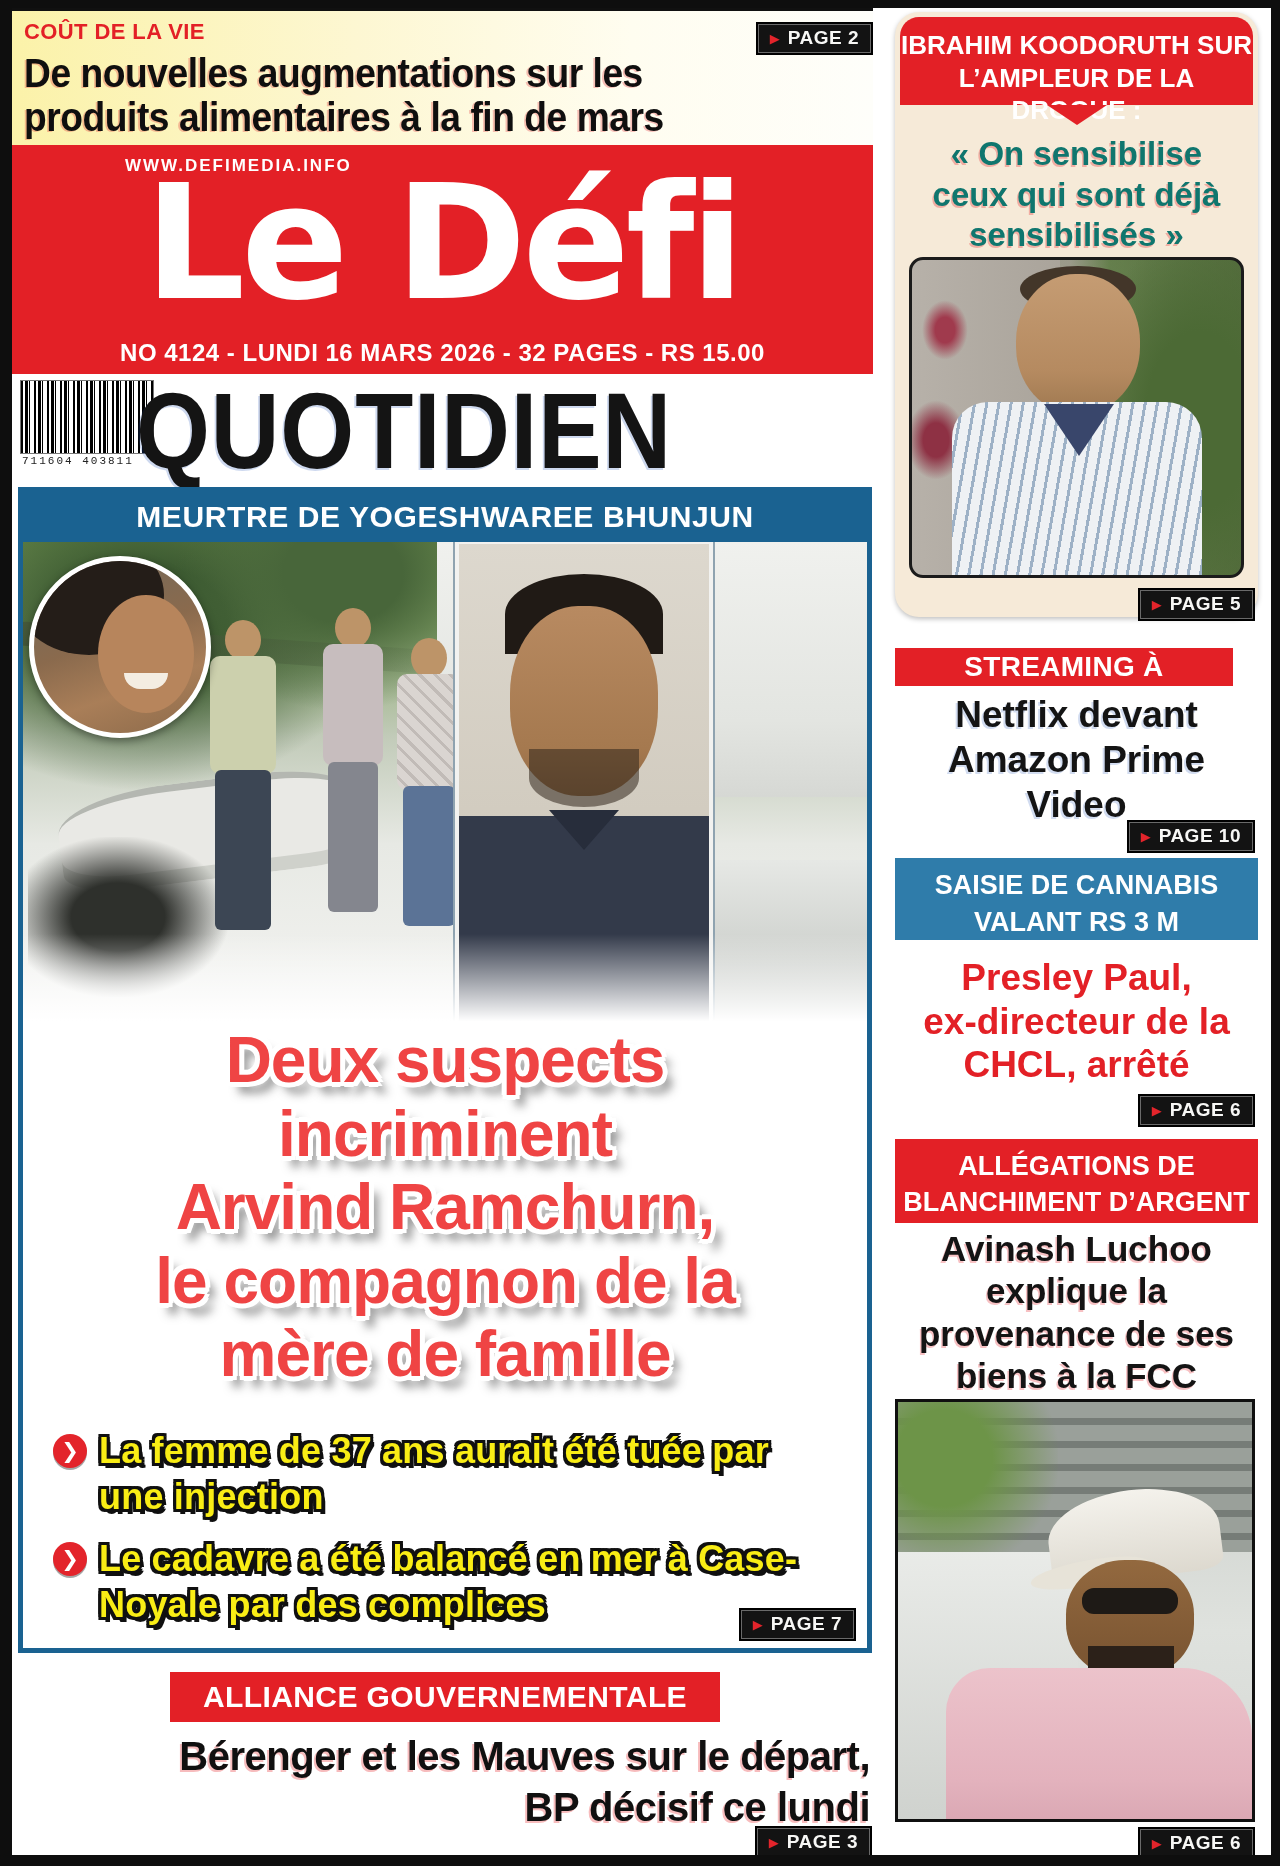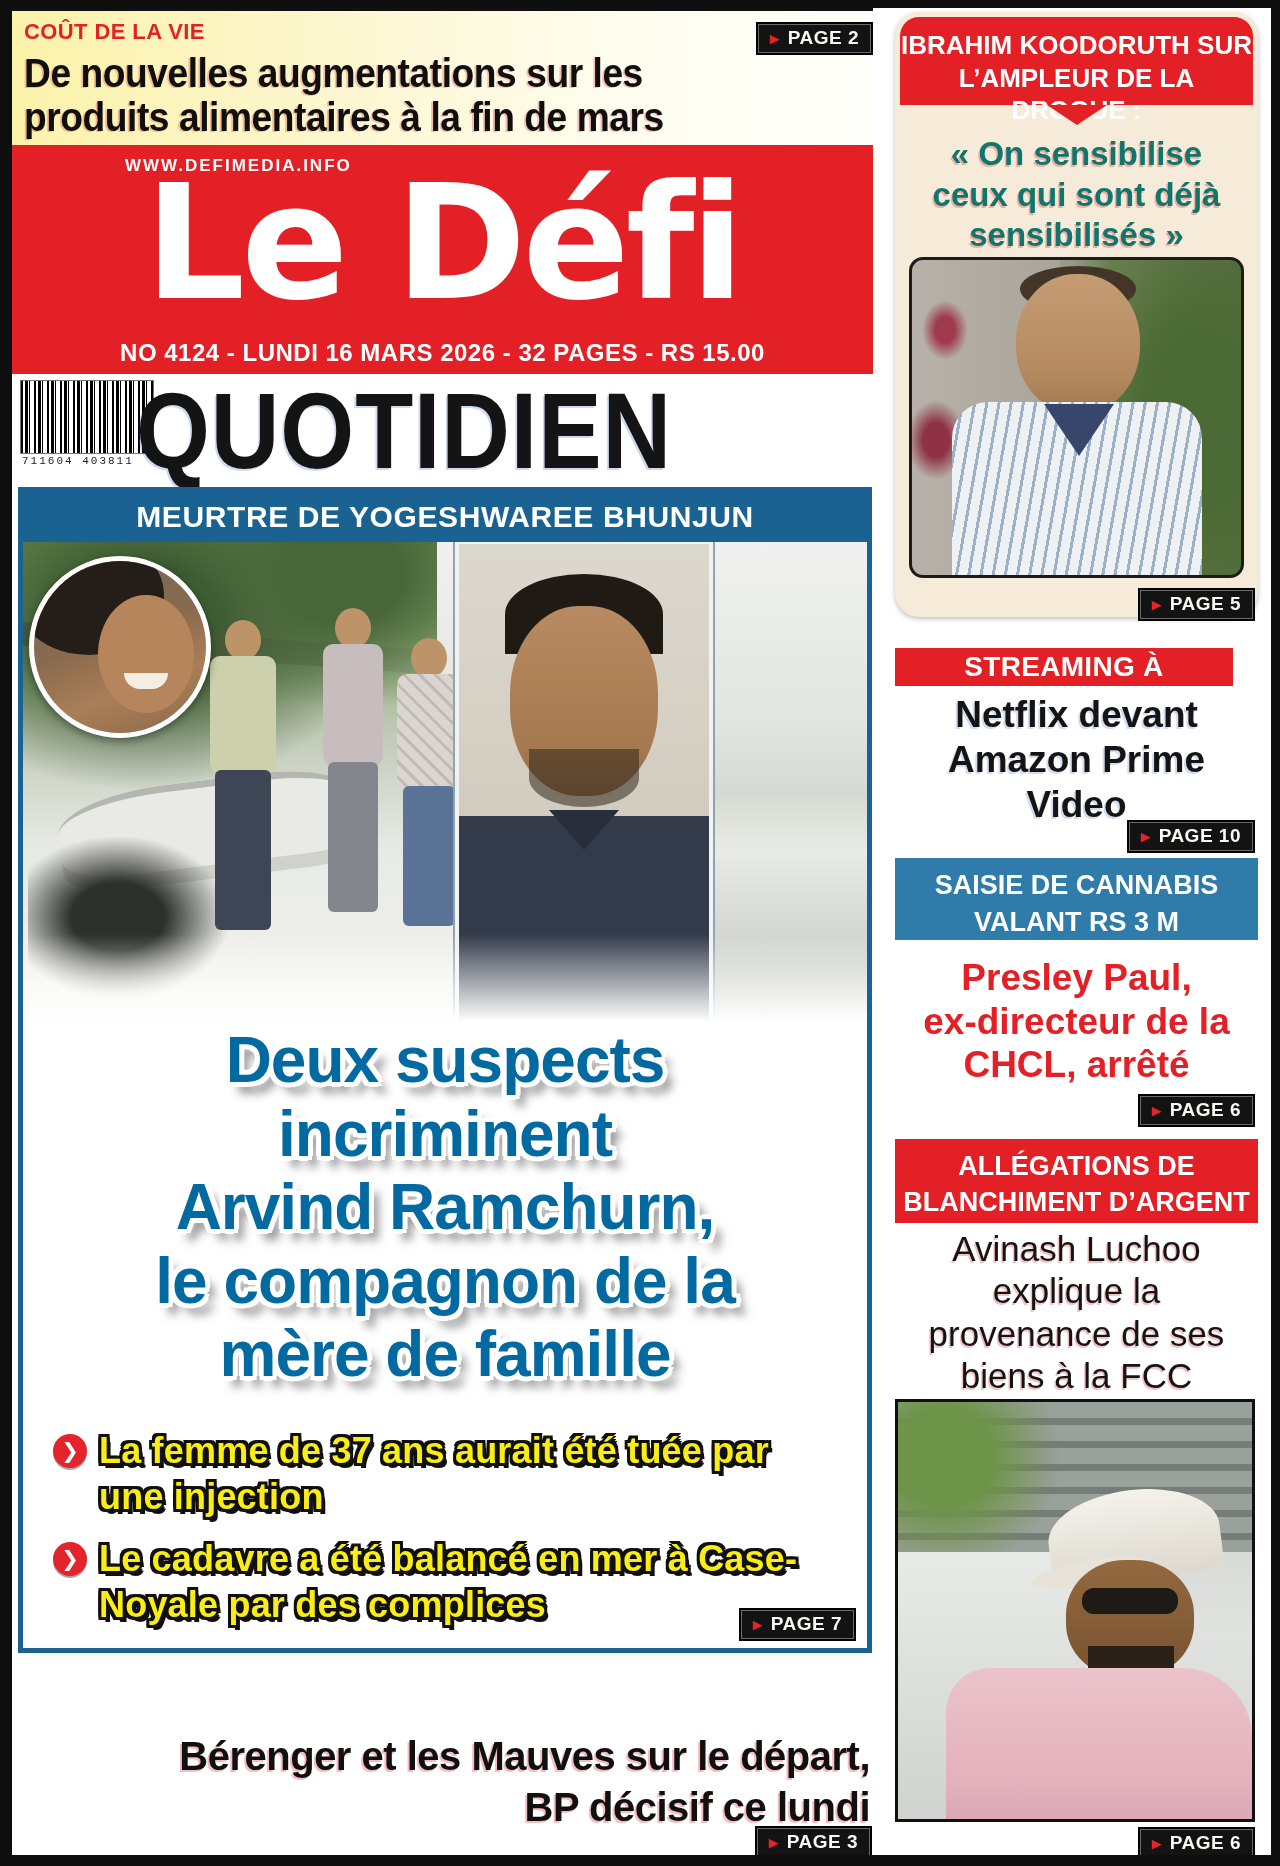--- a/index.html
+++ b/index.html
@@ -102,21 +102,21 @@
   .pp-hair{position:absolute;left:50%;transform:translateX(-50%);top:30px;width:158px;height:80px;
      border-radius:60% 60% 0 0;background:#201a15;}
   .pp-face{position:absolute;left:50%;transform:translateX(-50%);top:62px;width:148px;height:190px;
      border-radius:46%;background:linear-gradient(180deg,#b88a61 0%,#a5794f 75%,#8e6844 100%);}
   .pp-beard{position:absolute;left:50%;transform:translateX(-50%);top:205px;width:110px;height:58px;
      border-radius:0 0 50% 50%;background:rgba(50,38,28,.55);}
   .pp-shirt{position:absolute;left:0;top:272px;width:100%;height:210px;background:#333a4a;}
   .pp-collar{position:absolute;left:50%;transform:translateX(-50%);top:266px;width:70px;height:40px;
      background:#272d3b;clip-path:polygon(0 0,100% 0,50% 100%);}
   .mb-headline{position:absolute;left:0;top:532px;width:100%;text-align:center;
-     font-size:64px;line-height:1.15;font-weight:900;letter-spacing:-1px;color:#0369a1;
+     font-size:64px;line-height:1.15;font-weight:900;letter-spacing:-1px;color:#ef4444;
      text-shadow:-4px -4px 0 #fff,4px -4px 0 #fff,-4px 4px 0 #fff,4px 4px 0 #fff,
                  -5px 0 0 #fff,5px 0 0 #fff,0 -5px 0 #fff,0 5px 0 #fff,
                  9px 11px 10px rgba(50,50,50,.55);}
   .bullets{position:absolute;left:30px;top:936px;width:790px;}
   .bullet{display:flex;align-items:flex-start;margin-bottom:16px;}
   .bdot{flex:0 0 34px;width:34px;height:34px;margin-top:6px;margin-right:12px;border-radius:50%;
      background:#e3242b;color:#fff;font-size:21px;font-weight:900;text-align:center;line-height:33px;
      box-shadow:0 2px 0 rgba(0,0,0,.35);}
   .btext{font-size:36px;line-height:1.28;font-weight:900;color:#f9ed15;letter-spacing:.2px;
      text-shadow:-3px -3px 0 #101010,3px -3px 0 #101010,-3px 3px 0 #101010,3px 3px 0 #101010,
@@ -161,21 +161,21 @@
   .banner-streaming{left:895px;top:648px;width:338px;height:38px;font-size:28px;line-height:38px;letter-spacing:.3px;}
   .headline-netflix{left:895px;top:692px;width:363px;text-align:center;font-size:37px;line-height:1.22;
      font-weight:900;color:#141414;text-shadow:-2px 2px 0 rgba(30,80,180,.2);}
   .banner-teal{left:895px;top:858px;width:363px;height:82px;background:#2f7caa;color:#fff;
      text-align:center;font-size:27px;font-weight:800;line-height:1.38;padding-top:9px;box-sizing:border-box;}
   .headline-presley{left:895px;top:956px;width:363px;text-align:center;font-size:37px;line-height:1.18;
      font-weight:900;color:#e32026;}
   .banner-alleg{left:895px;top:1139px;width:363px;height:84px;font-size:27px;line-height:1.33;
      padding-top:10px;box-sizing:border-box;}
   .headline-avinash{left:895px;top:1228px;width:363px;text-align:center;font-size:35px;line-height:1.21;
-     font-weight:400;color:#141414;text-shadow:-1.5px 1.5px 0 rgba(227,32,38,.28);}
+     font-weight:700;color:#141414;text-shadow:-1.5px 1.5px 0 rgba(227,32,38,.28);}
   .photo-2{left:895px;top:1399px;width:354px;height:417px;border:3px solid #101010;overflow:hidden;
      background:linear-gradient(180deg,#c9cdc8 0%,#dfe2de 55%,#d4d7d3 100%);}
   .s2-slats{position:absolute;left:0;top:0;width:100%;height:150px;
      background:repeating-linear-gradient(180deg,#9aa09a 0 16px,#767c77 16px 23px);}
   .s2-leaf{position:absolute;left:-30px;top:-20px;width:190px;height:190px;
      background:radial-gradient(ellipse at 40% 40%,#6d9448 30%,rgba(109,148,72,0) 72%);}
   .s2-van{position:absolute;left:-20px;top:150px;width:200px;height:270px;
      background:linear-gradient(180deg,#e9ebe8,#cfd2ce);border-radius:0 26px 0 0;}
   .s2-cap{position:absolute;left:150px;top:88px;width:172px;height:88px;border-radius:50% 50% 14% 14%;
      background:linear-gradient(180deg,#f4f2ec,#ddd9cf);transform:rotate(-7deg);}
@@ -272,20 +272,21 @@
         <span class="bdot">❯</span>
         <span class="btext">Le cadavre a été balancé en mer à Case-Noyale par des complices</span>
       </div>
     </div>
   </div>
   <div class="badge badge-p7">
     <span class="tri">▶</span>
     <span class="blabel">PAGE 7</span>
   </div>
 
+  <div class="abs alliance-banner">ALLIANCE GOUVERNEMENTALE</div>
   <div class="abs bottom-headline lines">Bérenger et les Mauves sur le départ,
 BP décisif ce lundi</div>
   <div class="badge badge-p3">
     <span class="tri">▶</span>
     <span class="blabel">PAGE 3</span>
   </div>
 
   <div class="abs cream-box">
     <div class="cream-banner lines">IBRAHIM KOODORUTH SUR
 L’AMPLEUR DE LA DROGUE :</div>

